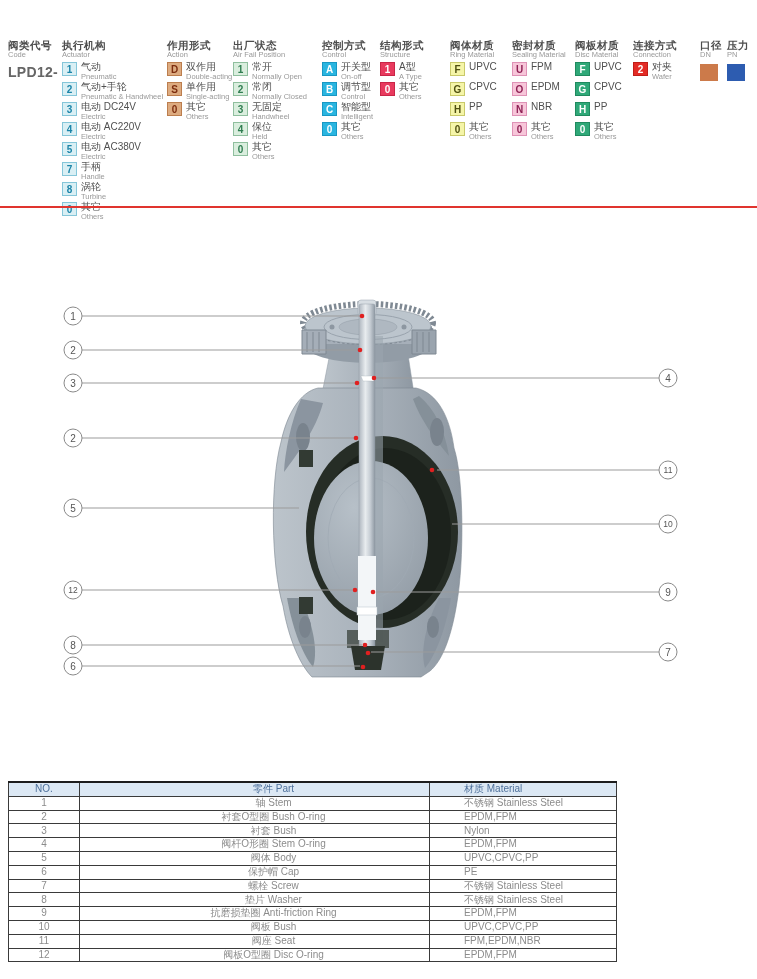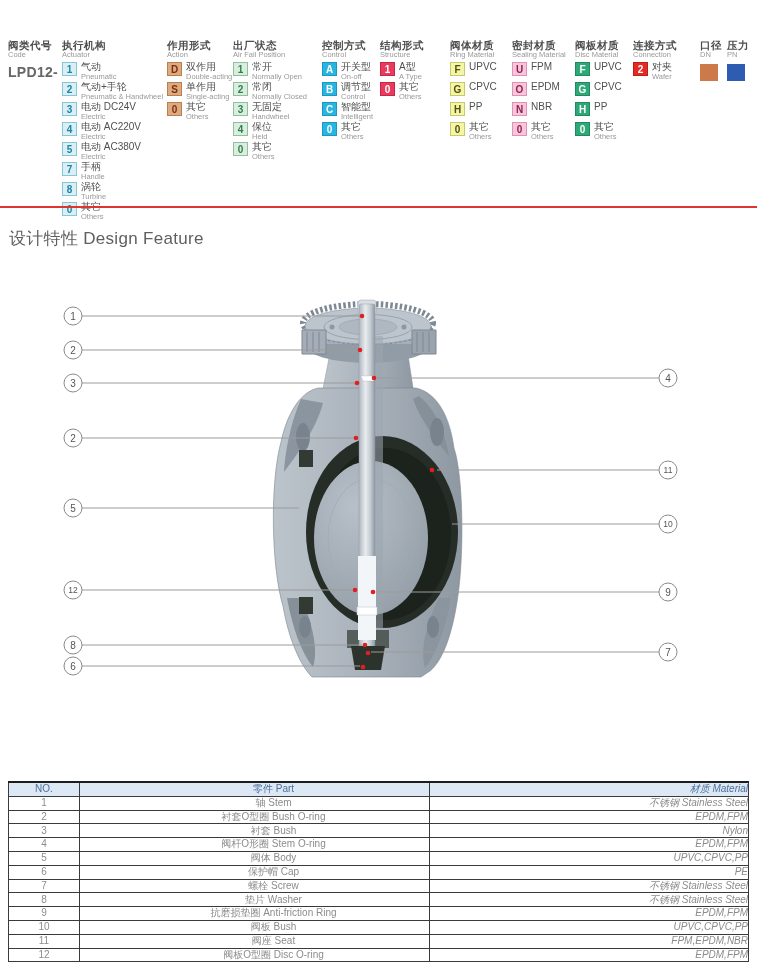--- a/index.html
+++ b/index.html
@@ -35,28 +35,28 @@
   .swatch-pn{background:#2d5cb0;}
 
   
   .red-divider{position:absolute;left:0;top:206px;width:757px;height:2px;background:#e0342e;}
   .section-title{position:absolute;left:9px;top:227px;font-size:17px;color:#5f5f5f;letter-spacing:.3px;}
 
   
   .diagram{position:absolute;left:0;top:0;}
 
   
-  table.parts{position:absolute;left:8px;top:781px;width:741px;border-collapse:collapse;table-layout:fixed;
+  table.parts{position:absolute;left:8px;top:781px;width:609px;border-collapse:collapse;table-layout:fixed;
       border-top:2px solid #1d1d1d;font-size:10px;}
   table.parts th,table.parts td{border:1px solid #3a3a3a;height:12.8px;padding:0;line-height:1.05;overflow:hidden;white-space:nowrap;}
   table.parts thead th{background:#dce8f4;color:#4f719b;font-weight:normal;}
   table.parts td{color:#8c8c8c;}
   .c-no{text-align:center;}
   .c-part{text-align:center;padding-left:38px !important;}
-  .c-mat{text-align:right;padding-left:34px !important;font-style:italic;}
+  .c-mat{text-align:left;padding-left:34px !important;}
 </style>
 </head>
 <body>
 
 <div id="page">
 
   <svg class="diagram" width="757" height="979" viewBox="0 0 757 979">
     <defs>
       <linearGradient id="gBody" x1="0" x2="1" y1="0" y2="0">
         <stop offset="0" stop-color="#bcc4cb"></stop>
@@ -517,21 +517,20 @@
     <div class="chead">
         <div class="hcn">压力</div>
         <div class="hen">PN</div>
       </div>
     <div class="citems">
         <div class="swatch swatch-pn"></div>
       </div>
   </div>
 
   <div class="red-divider"></div>
-  <div class="section-title"><span>设计特性</span> <span>Design Feature</span></div>
 
   <table class="parts">
     <colgroup>
         <col style="width:71px">
         <col style="width:350px">
         <col>
       </colgroup>
     <thead>
       <tr>
         <th class="c-no">NO.</th>

